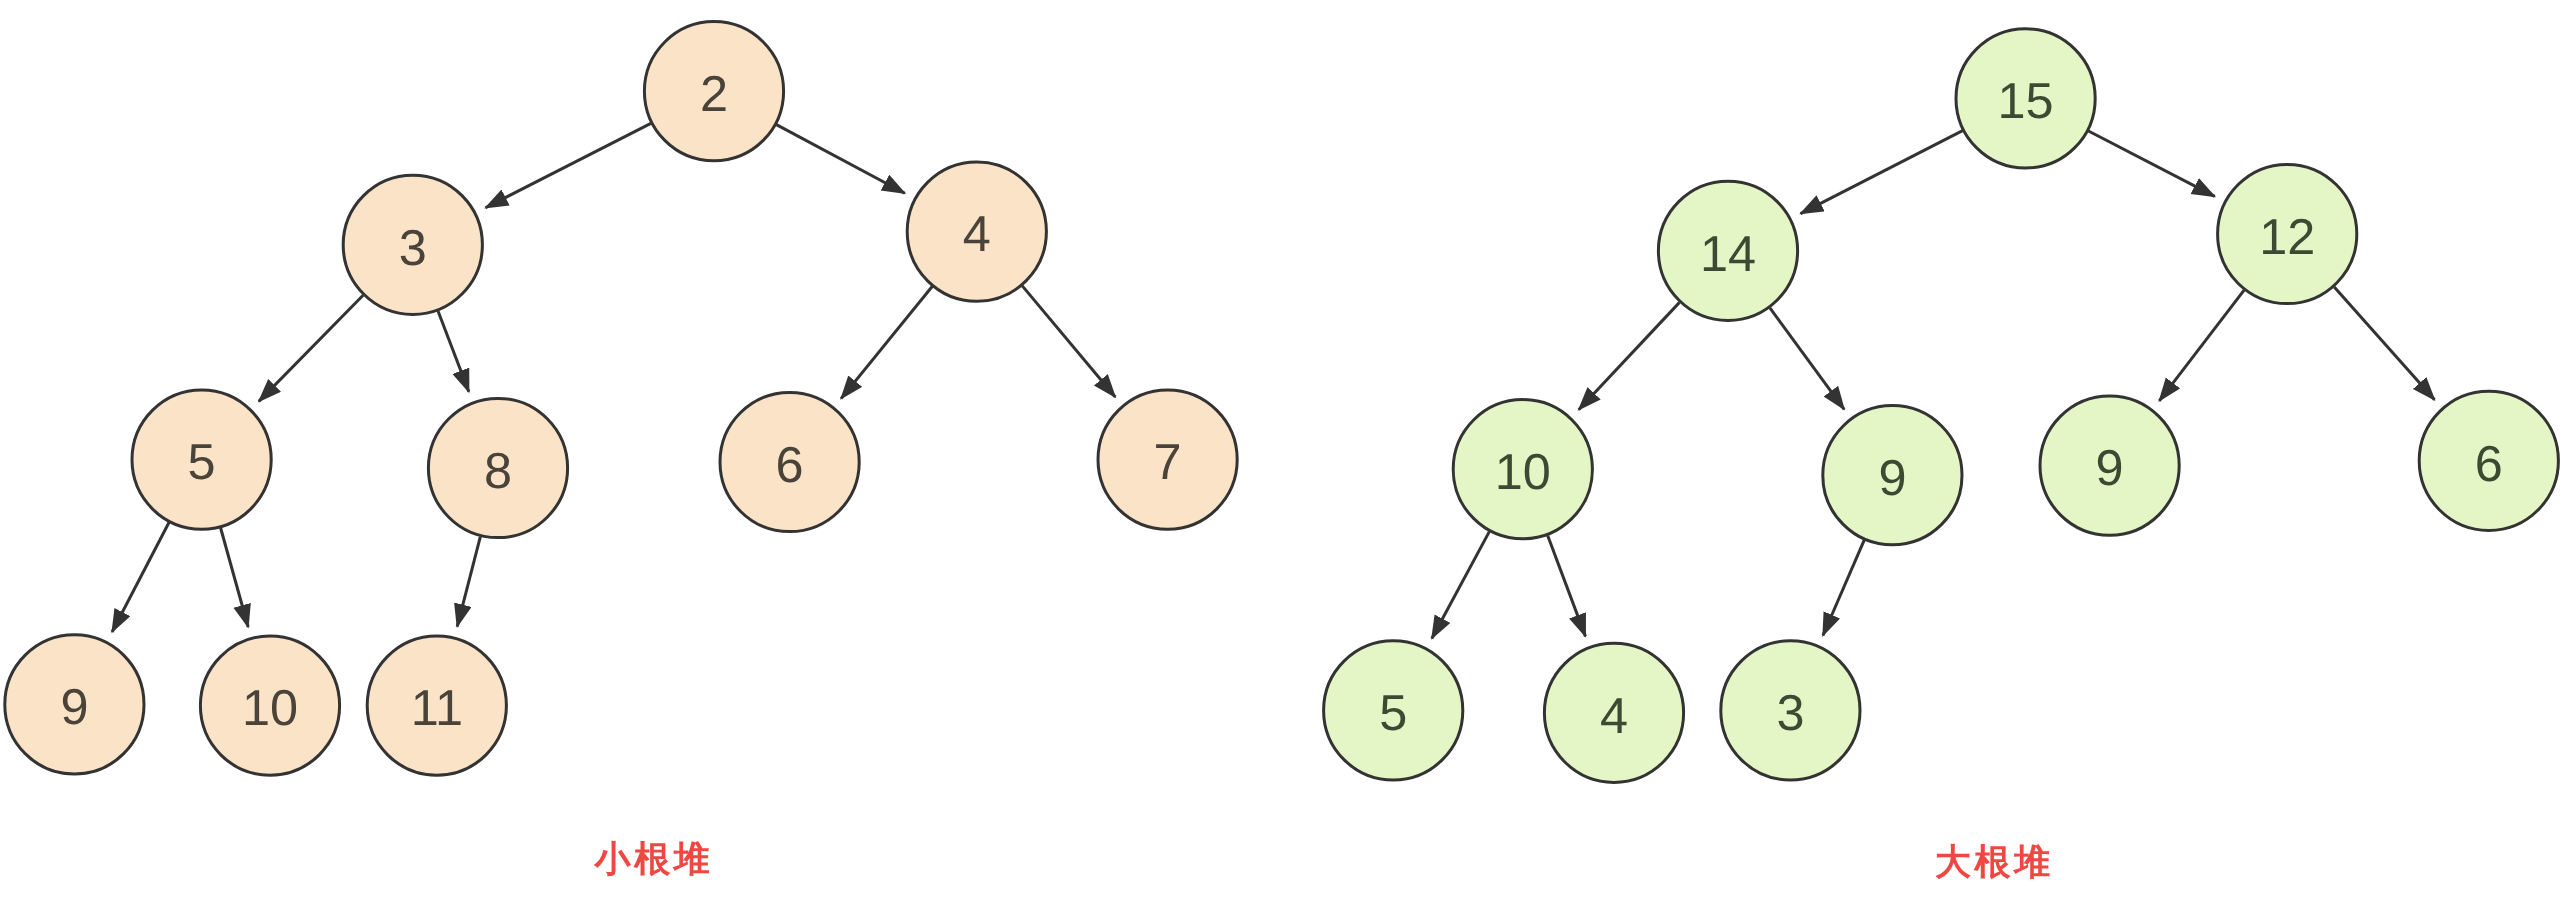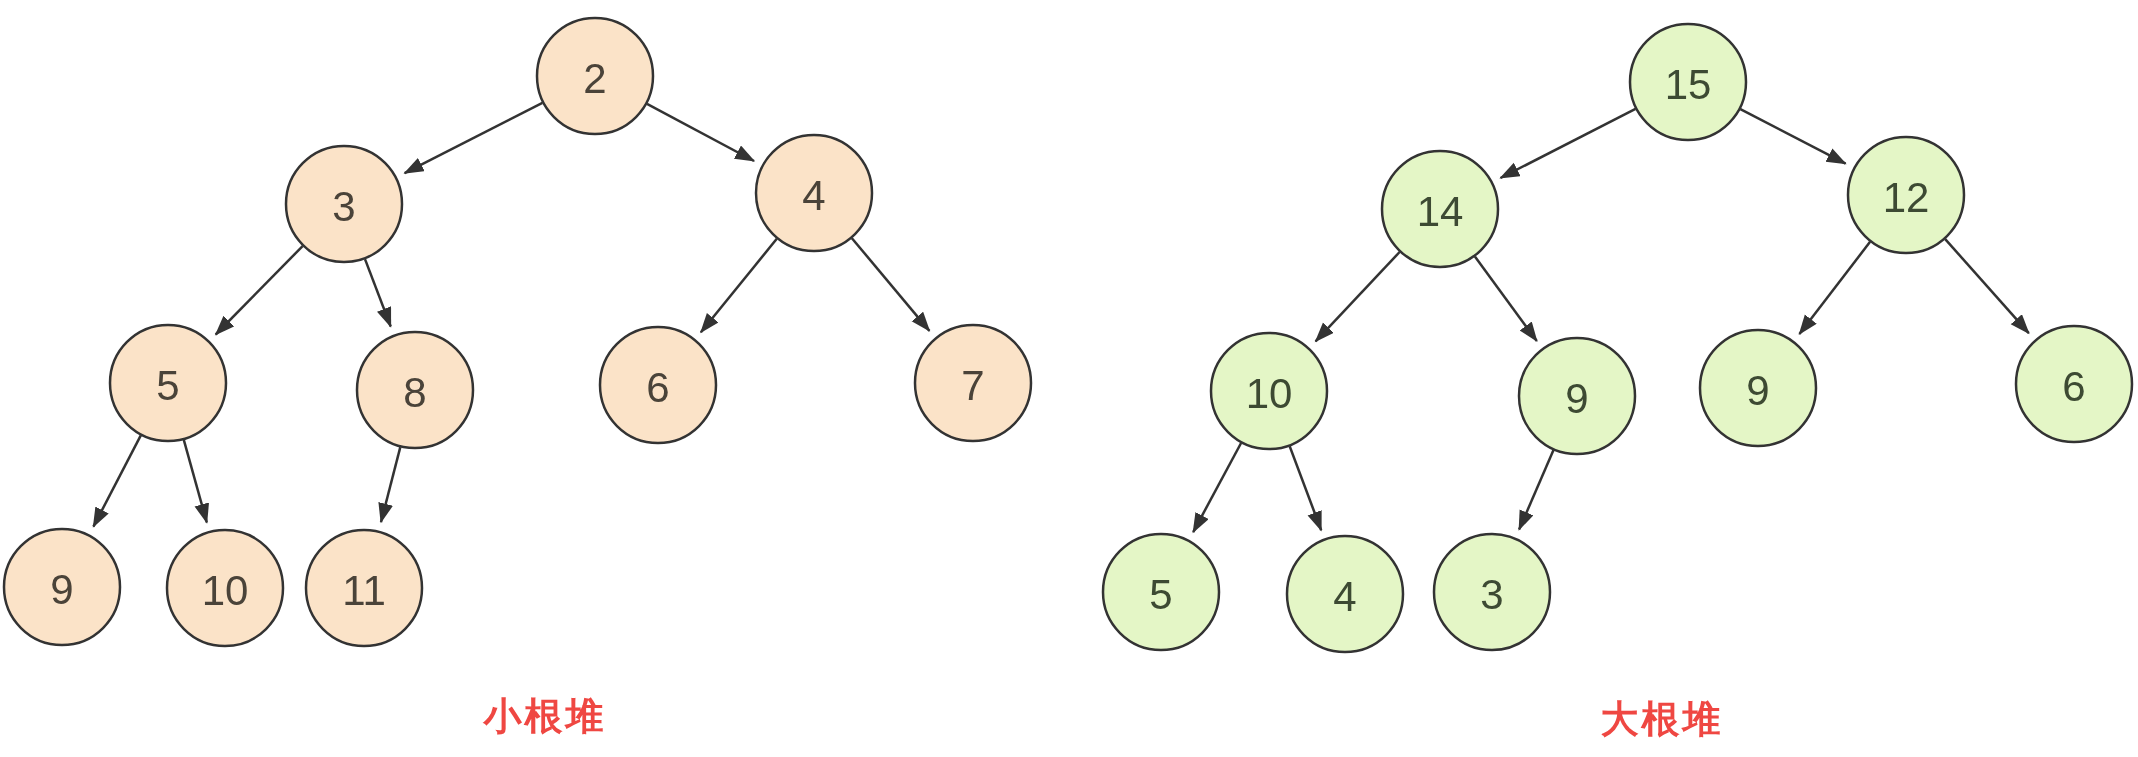--- a/index.html
+++ b/index.html
@@ -26,21 +26,21 @@
   }
   svg#diagram-svg text {
     text-anchor: middle;
     dominant-baseline: central;
     font-family: "Liberation Sans", sans-serif;
     font-size: 42px;
   }
   .heap-label {
     position: absolute;
     transform: translate(-50%, -50%);
-    font-size: 38px;
+    font-size: 30px;
     font-weight: 600;
     letter-spacing: 3px;
     white-space: nowrap;
     font-family: "Liberation Sans", sans-serif;
   }
   #label-0 { left: 545px;  top: 716px; }
   #label-1 { left: 1662px; top: 719px; text-align: center; }
 </style>
 </head>
 <body>

